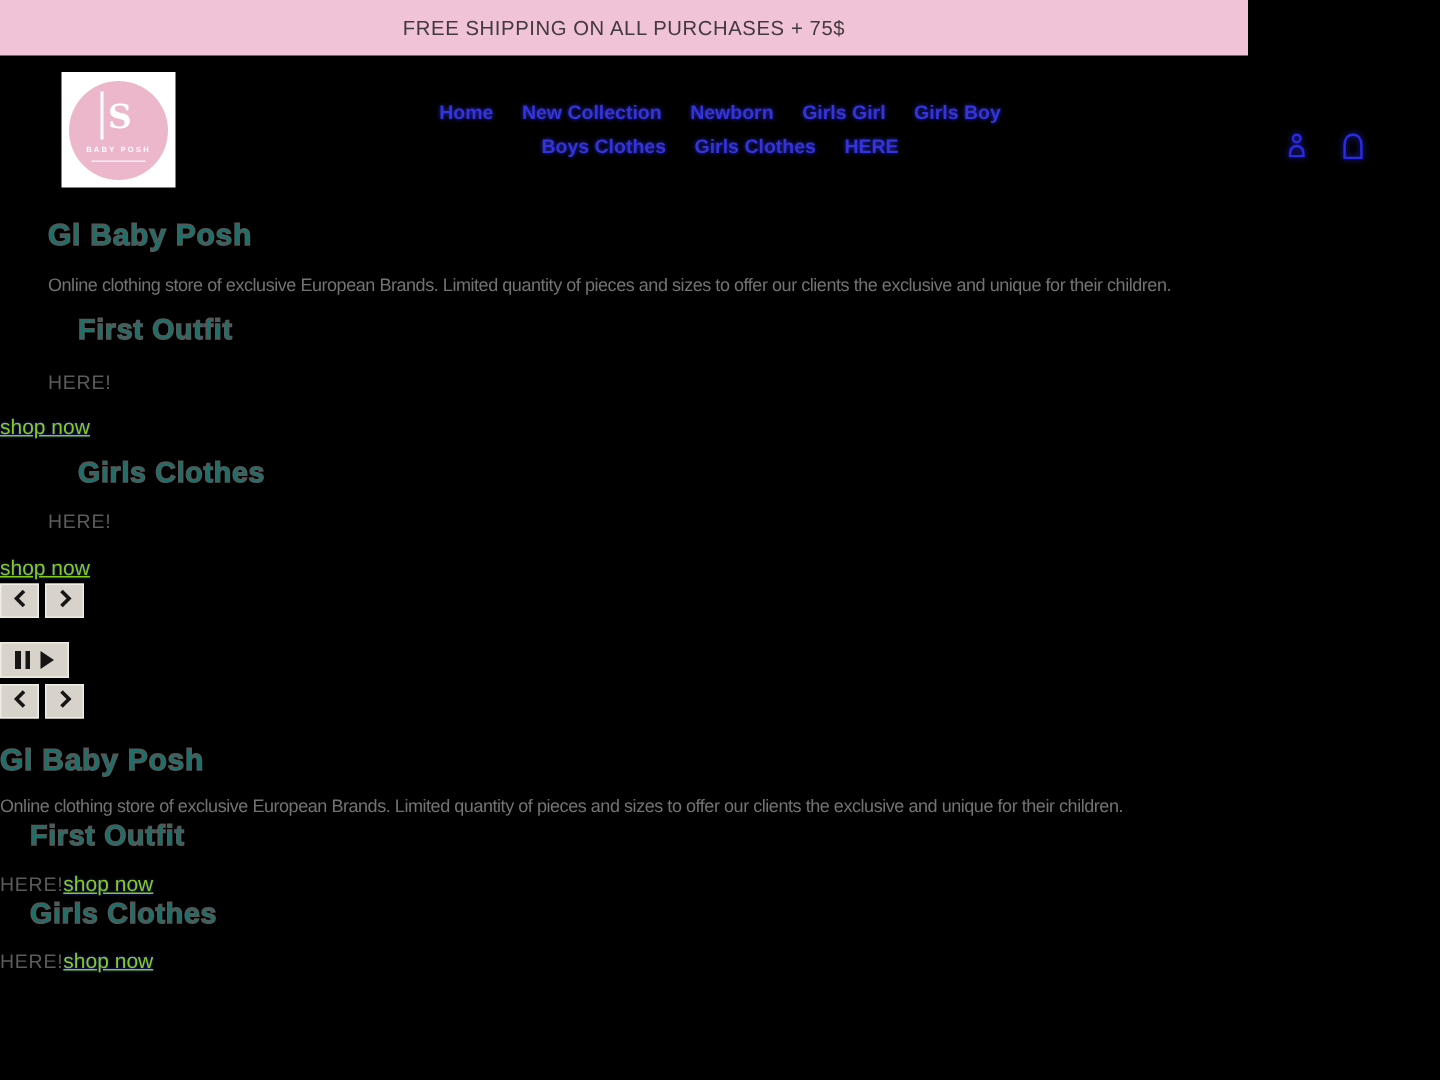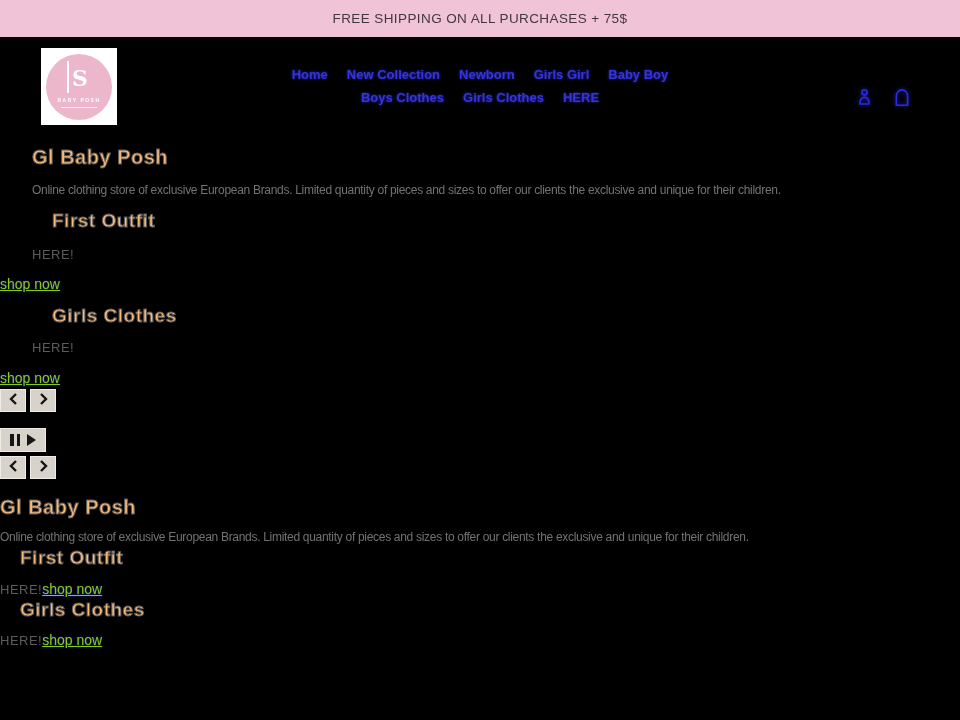--- a/index.html
+++ b/index.html
@@ -6,21 +6,21 @@
   html,body { width:960px; height:720px; }
   body {
     background:#000;
     font-family:"Liberation Sans", sans-serif;
     position:relative;
     overflow:hidden;
   }
 
   
   .banner {
-    position:absolute; top:0; left:0; width:960px; height:37px;
+    position:absolute; top:0; left:0; width:832px; height:37px;
     background:#f0c3d6;
     display:flex; align-items:center; justify-content:center;
   }
   .banner-text {
     color:#43383e; font-size:13.5px; letter-spacing:.4px;
   }
 
   
   .logo {
     position:absolute; left:41px; top:48px; width:76px; height:77px;
@@ -59,21 +59,21 @@
   }
 
   .header-icons {
     position:absolute; top:87px; right:49px;
     display:flex; gap:20px; align-items:flex-end;
   }
   .hicon { cursor:pointer; filter:drop-shadow(0 0 2px rgba(40,40,230,.9)); }
 
   
   .h-outline {
-    position:absolute; font-weight:bold; color:#fdba74;
+    position:absolute; font-weight:bold; color:#0f766e;
     -webkit-text-stroke:1px #585858;
     letter-spacing:.5px; white-space:nowrap;
   }
   .h1-size { font-size:20px; }
   .h2-size { font-size:19px;padding-left:20px; }
   .dim-par {
     position:absolute; color:#737373; font-size:12px; letter-spacing:-.3px;
     white-space:nowrap;
   }
   .here-txt {
@@ -120,21 +120,21 @@
     <div class="logo-tagline-line"></div>
   </div>
 </div>
 
 <nav class="nav">
   <div class="nav-row">
     <a class="nav-link">Home</a>
     <a class="nav-link">New Collection</a>
     <a class="nav-link">Newborn</a>
     <a class="nav-link">Girls Girl</a>
-    <a class="nav-link">Baby Boy</a>
+    <a class="nav-link">Girls Boy</a>
   </div>
   <div class="nav-row">
     <a class="nav-link">Boys Clothes</a>
     <a class="nav-link">Girls Clothes</a>
     <a class="nav-link">HERE</a>
   </div>
 </nav>
 
 <div class="header-icons">
   <span class="hicon">

